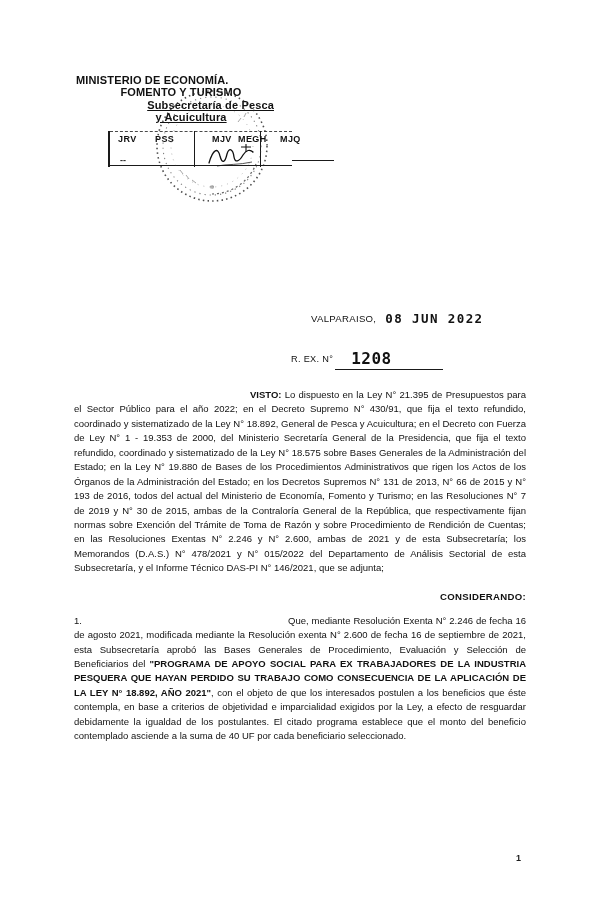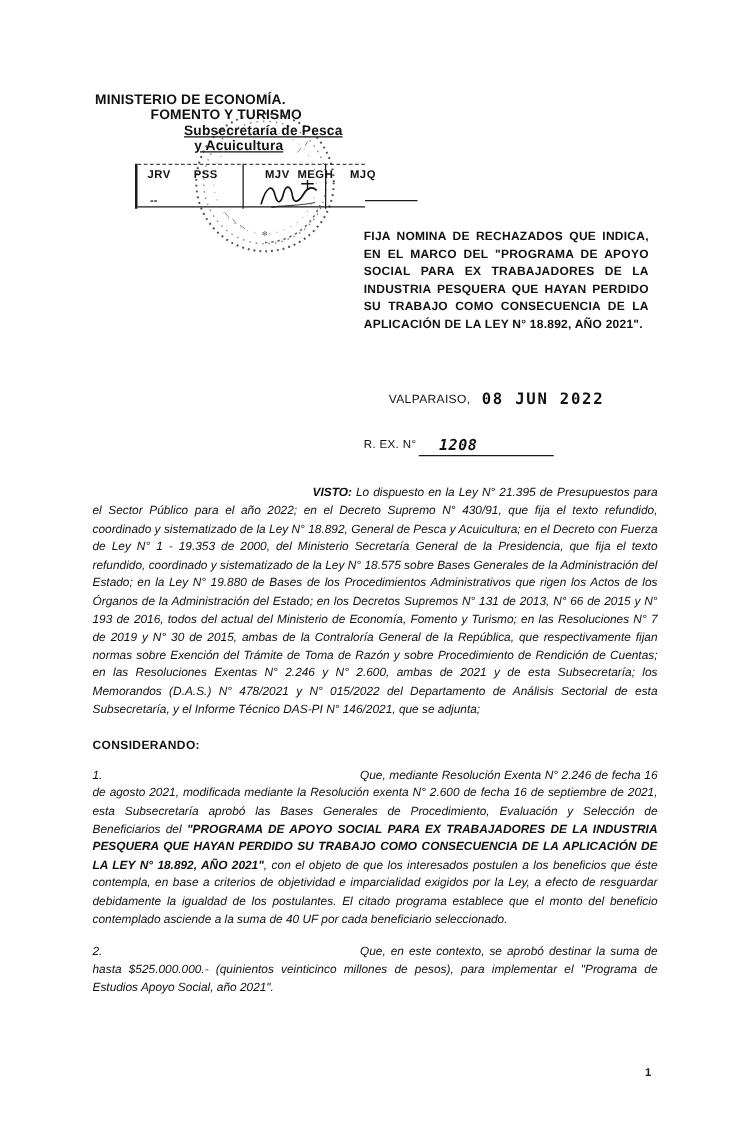--- a/index.html
+++ b/index.html
@@ -172,62 +172,60 @@
     white-space: nowrap;
   }
   .rex-num {
     display: inline-block;
     position: relative;
     min-width: 86px;
     margin-left: 2px;
     padding: 0 6px 1px 16px;
     border-bottom: 1.3px solid #1a1a1a;
     font-family: "DejaVu Sans Mono", monospace;
-    font-size: 12px;
+    font-size: 16px;
     font-weight: bold;
     letter-spacing: .5px;
     vertical-align: -2px;
     text-align: left;
-    font-style: italic;
   }
 
   
   .body-wrap {
     position: absolute;
     left: 74px;
     top: 388px;
     width: 452px;
   }
   .para {
     font-size: 9.5px;
     line-height: 1.52;
     text-align: justify;
     text-align-last: left;
     margin: 0 0 11px 0;
     letter-spacing: 0;
-    font-style: italic;
   }
   .para .lead {
     font-weight: bold;
   }
   .para .indent {
     display: inline-block;
     width: 176px;
   }
   .para .numlead {
     display: inline-block;
     width: 214px;
     text-align: right;
     padding-right: 38px;
     box-sizing: border-box;
   }
   .section-head {
     font-size: 9.6px;
     font-weight: bold;
-    text-align: left;
+    text-align: right;
     letter-spacing: .3px;
     margin: 0 0 12px 0;
     padding-top: 4px;
   }
   b.strong { font-weight: bold; }
 
   .page-num {
     position: absolute;
     left: 516px;
     top: 853px;
@@ -279,21 +277,20 @@
 
   <div class="signature">
     <svg width="60" height="26" viewBox="0 0 60 26" xmlns="http://www.w3.org/2000/svg">
       <path d="M4 20 C8 6, 13 4, 15 13 C17 21, 20 20, 22 11 C24 4, 28 6, 29 14
                C30 20, 34 19, 38 12 C41 7, 45 6, 48 9" fill="none" stroke="#111" stroke-width="1.3" stroke-linecap="round"></path>
       <path d="M36 4 l10 0 M41 1 l0 8" fill="none" stroke="#111" stroke-width="1.1"></path>
       <path d="M12 23 C22 21, 34 22, 47 19" fill="none" stroke="#111" stroke-width="0.9" opacity="0.8"></path>
     </svg>
   </div>
 
-  <div class="title-block">FIJA NOMINA DE RECHAZADOS QUE INDICA, EN EL MARCO DEL "PROGRAMA DE APOYO SOCIAL PARA EX TRABAJADORES DE LA INDUSTRIA PESQUERA QUE HAYAN PERDIDO SU TRABAJO COMO CONSECUENCIA DE LA APLICACIÓN DE LA LEY N° 18.892, AÑO 2021".</div>
 
   <div class="place-line">
     <span>VALPARAISO,</span><span class="datestamp">08 JUN 2022</span>
   </div>
 
   <div class="rex-line">
     <span>R. EX. N°</span><span class="rex-num">1208</span>
   </div>
 
   <div class="body-wrap">
@@ -301,21 +298,18 @@
     <p class="para">
       <span class="indent"></span><span class="lead">VISTO:</span><span> Lo dispuesto en la Ley N° 21.395 de Presupuestos para el Sector Público para el año 2022; en el Decreto Supremo N° 430/91, que fija el texto refundido, coordinado y sistematizado de la Ley N° 18.892, General de Pesca y Acuicultura; en el Decreto con Fuerza de Ley N° 1 - 19.353 de 2000, del Ministerio Secretaría General de la Presidencia, que fija el texto refundido, coordinado y sistematizado de la Ley N° 18.575 sobre Bases Generales de la Administración del Estado; en la Ley N° 19.880 de Bases de los Procedimientos Administrativos que rigen los Actos de los Órganos de la Administración del Estado; en los Decretos Supremos N° 131 de 2013, N° 66 de 2015 y N° 193 de 2016, todos del actual del Ministerio de Economía, Fomento y Turismo; en las Resoluciones N° 7 de 2019 y N° 30 de 2015, ambas de la Contraloría General de la República, que respectivamente fijan normas sobre Exención del Trámite de Toma de Razón y sobre Procedimiento de Rendición de Cuentas; en las Resoluciones Exentas N° 2.246 y N° 2.600, ambas de 2021 y de esta Subsecretaría; los Memorandos (D.A.S.) N° 478/2021 y N° 015/2022 del Departamento de Análisis Sectorial de esta Subsecretaría, y el Informe Técnico DAS-PI N° 146/2021, que se adjunta;</span>
     </p>
 
     <div class="section-head">CONSIDERANDO:</div>
 
     <p class="para">
       <span class="numlead">1.</span><span>Que, mediante Resolución Exenta N° 2.246 de fecha 16 de agosto 2021, modificada mediante la Resolución exenta N° 2.600 de fecha 16 de septiembre de 2021, esta Subsecretaría aprobó las Bases Generales de Procedimiento, Evaluación y Selección de Beneficiarios del </span><b class="strong">"PROGRAMA DE APOYO SOCIAL PARA EX TRABAJADORES DE LA INDUSTRIA PESQUERA QUE HAYAN PERDIDO SU TRABAJO COMO CONSECUENCIA DE LA APLICACIÓN DE LA LEY N° 18.892, AÑO 2021"</b><span>, con el objeto de que los interesados postulen a los beneficios que éste contempla, en base a criterios de objetividad e imparcialidad exigidos por la Ley, a efecto de resguardar debidamente la igualdad de los postulantes. El citado programa establece que el monto del beneficio contemplado asciende a la suma de 40 UF por cada beneficiario seleccionado.</span>
     </p>
 
-    <p class="para">
-      <span class="numlead">2.</span><span>Que, en este contexto, se aprobó destinar la suma de hasta $525.000.000.- (quinientos veinticinco millones de pesos), para implementar el "Programa de Estudios Apoyo Social, año 2021".</span>
-    </p>
 
   </div>
 
   <div class="page-num">1</div>
 
 </div>
 
 </body></html>

